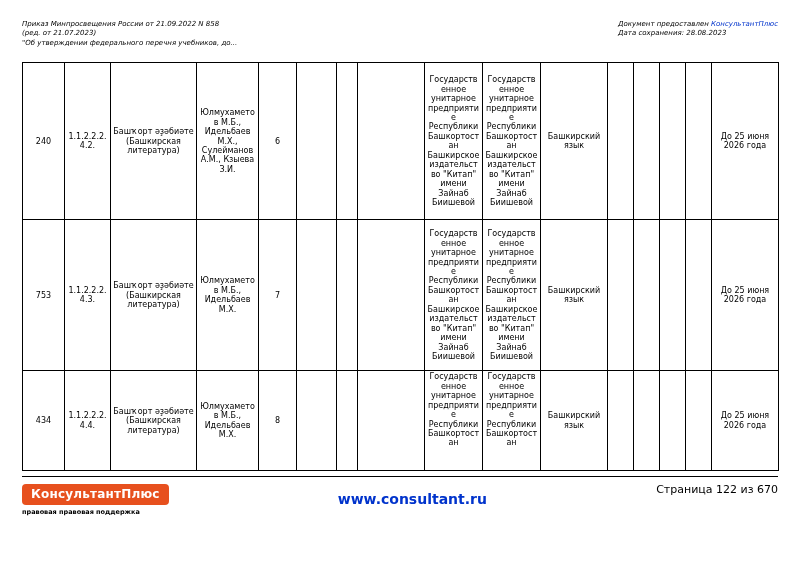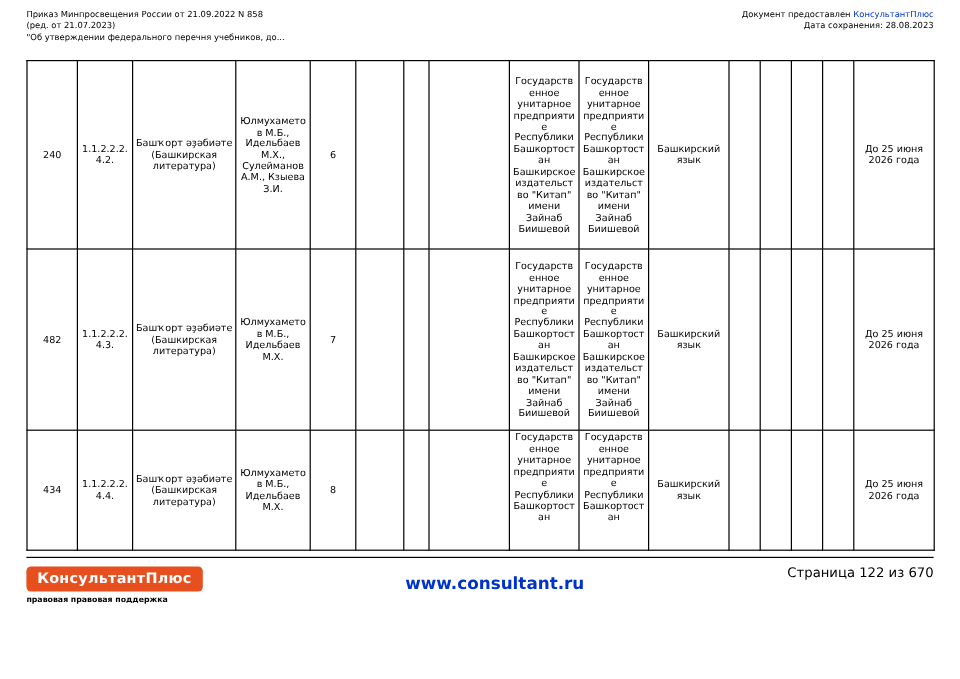--- a/index.html
+++ b/index.html
@@ -9,24 +9,25 @@
     background: #ffffff;
     font-family: "DejaVu Sans", sans-serif;
     color: #000;
     overflow: hidden;
   }
   .page { width: 800px; height: 566px; position: relative; }
 
   
   .header {
     display: flex; justify-content: space-between;
-    padding: 8px 22px 0 22px;
+    padding: 20px 22px 0 22px;
+    font-style: italic;
   }
   .header-left { font-size: 7px; line-height: 1.35; }
-  .header-right { font-size: 7px; line-height: 1.35; text-align: right; }
+  .header-right { font-size: 7px; line-height: 1.35; }
   .link { color: #0033cc; cursor: pointer; }
 
   
   table.doc-table {
     table-layout: fixed;
     border-collapse: collapse;
     width: 756px;
     margin: 14px 0 0 22px;
   }
   .doc-table td {
@@ -126,21 +127,21 @@
         <td>Государственное унитарное предприятие Республики Башкортостан Башкирское издательство "Китап" имени Зайнаб Биишевой</td>
         <td>Башкирский язык</td>
         <td></td>
         <td></td>
         <td></td>
         <td></td>
         <td>До 25 июня 2026 года</td>
       </tr>
 
       <tr class="row-second">
-        <td>482</td>
+        <td>753</td>
         <td>1.1.2.2.2.4.3.</td>
         <td>
           <span class="title-main">Башҡорт әҙәбиәте</span>
           <span class="title-sub">(Башкирская литература)</span>
         </td>
         <td>Юлмухаметов М.Б., Идельбаев М.Х.</td>
         <td>7</td>
         <td></td>
         <td></td>
         <td></td>

